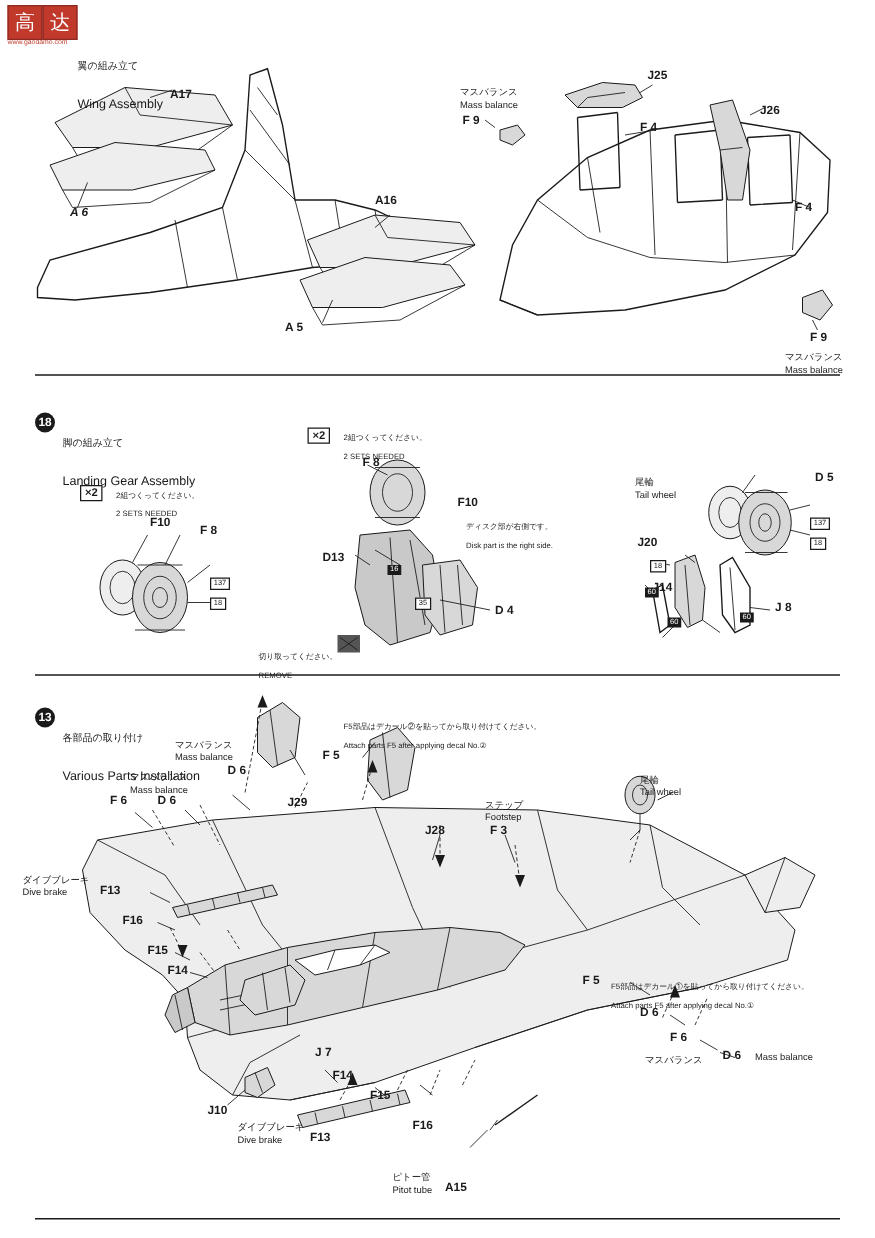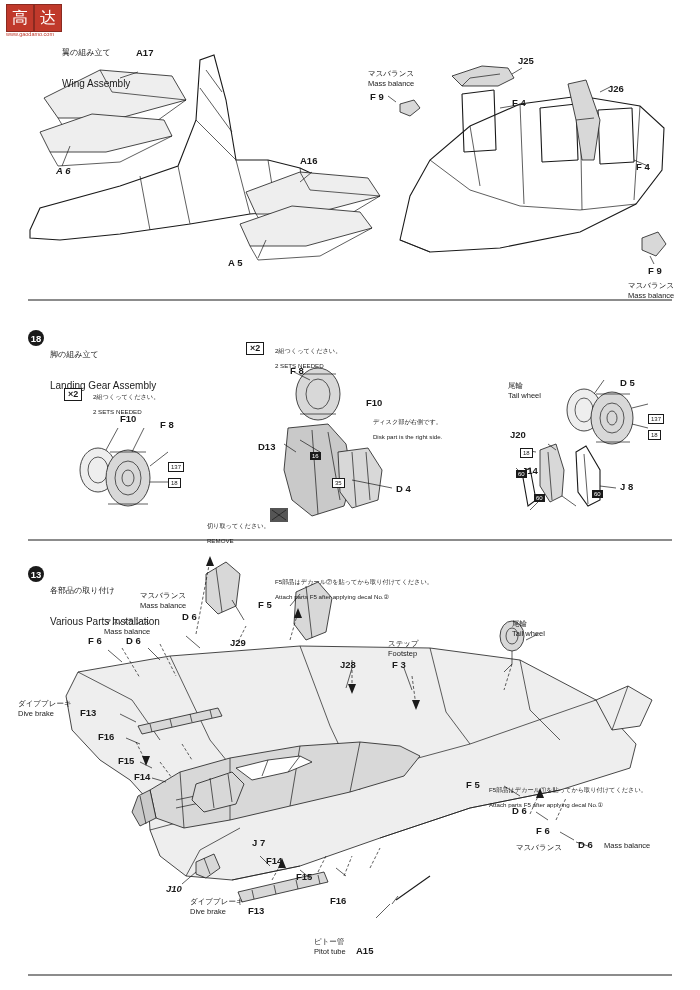--- a/index.html
+++ b/index.html
@@ -315,21 +315,21 @@
   </div>
 
   <div class="step-head">
     <div class="step-circle" style="left:28px;top:566px;">13</div>
     <div class="step-title" style="left:50px;top:566px;">
       <span class="jp">各部品の取り付け</span>
       <span class="en">Various Parts Installation</span>
     </div>
   </div>
 
-  <div class="lab big" style="left:136px;top:48px;">A17</div>
+  <div class="lab big" style="left:136px;top:71px;">A17</div>
   <div class="lab big" style="left:56px;top:166px;font-style:italic;">A 6</div>
   <div class="lab big" style="left:300px;top:156px;">A16</div>
   <div class="lab big" style="left:228px;top:258px;">A 5</div>
 
   <div class="lab big" style="left:518px;top:56px;">J25</div>
   <div class="lab big" style="left:608px;top:84px;">J26</div>
   <div class="lab big" style="left:512px;top:98px;">F 4</div>
   <div class="lab big" style="left:636px;top:162px;">F 4</div>
   <div class="lab big" style="left:370px;top:92px;">F 9</div>
   <div class="lab big" style="left:648px;top:266px;">F 9</div>
@@ -366,21 +366,21 @@
   <div class="blackbox" style="left:310px;top:452px;">16</div>
   <div class="boxnum" style="left:332px;top:478px;">35</div>
   <div class="lab big" style="left:396px;top:484px;">D 4</div>
   <div class="noteblock" style="left:200px;top:514px;">
     <span>切り取ってください。</span><br>
     <span>REMOVE</span>
   </div>
 
   <div class="lab" style="left:508px;top:382px;">尾輪</div>
   <div class="lab" style="left:508px;top:392px;">Tail wheel</div>
-  <div class="lab big" style="left:608px;top:378px;padding-left:12px;">D 5</div>
+  <div class="lab big" style="left:640px;top:378px;padding-left:12px;">D 5</div>
   <div class="boxnum" style="left:648px;top:414px;">137</div>
   <div class="boxnum" style="left:648px;top:430px;">18</div>
   <div class="lab big" style="left:510px;top:430px;">J20</div>
   <div class="lab big" style="left:486px;top:466px;margin-left:36px;">J14</div>
   <div class="lab big" style="left:620px;top:482px;">J 8</div>
   <div class="boxnum" style="left:520px;top:448px;">18</div>
   <div class="blackbox" style="left:516px;top:470px;">60</div>
   <div class="blackbox" style="left:534px;top:494px;">60</div>
   <div class="blackbox" style="left:592px;top:490px;">60</div>
 
@@ -412,21 +412,21 @@
   <div class="lab big" style="left:118px;top:756px;">F15</div>
   <div class="lab big" style="left:134px;top:772px;">F14</div>
 
   <div class="lab big" style="left:252px;top:838px;">J 7</div>
   <div class="lab big" style="left:266px;top:856px;">F14</div>
   <div class="lab big" style="left:296px;top:872px;">F15</div>
   <div class="lab big" style="left:330px;top:896px;">F16</div>
   <div class="lab big" style="left:248px;top:906px;">F13</div>
   <div class="lab" style="left:190px;top:898px;">ダイブブレーキ</div>
   <div class="lab" style="left:190px;top:908px;">Dive brake</div>
-  <div class="lab big" style="left:166px;top:884px;font-style:italic;">J10</div>
+  <div class="lab big" style="left:166px;top:884px;">J10</div>
 
   <div class="lab" style="left:314px;top:938px;">ピトー管</div>
   <div class="lab" style="left:314px;top:948px;">Pitot tube</div>
   <div class="lab big" style="left:356px;top:946px;">A15</div>
 
   <div class="lab big" style="left:466px;top:780px;">F 5</div>
   <div class="noteblock" style="left:482px;top:778px;">
     <span>F5部品はデカール①を貼ってから取り付けてください。</span><br>
     <span>Attach parts F5 after applying decal No.①</span>
   </div>

